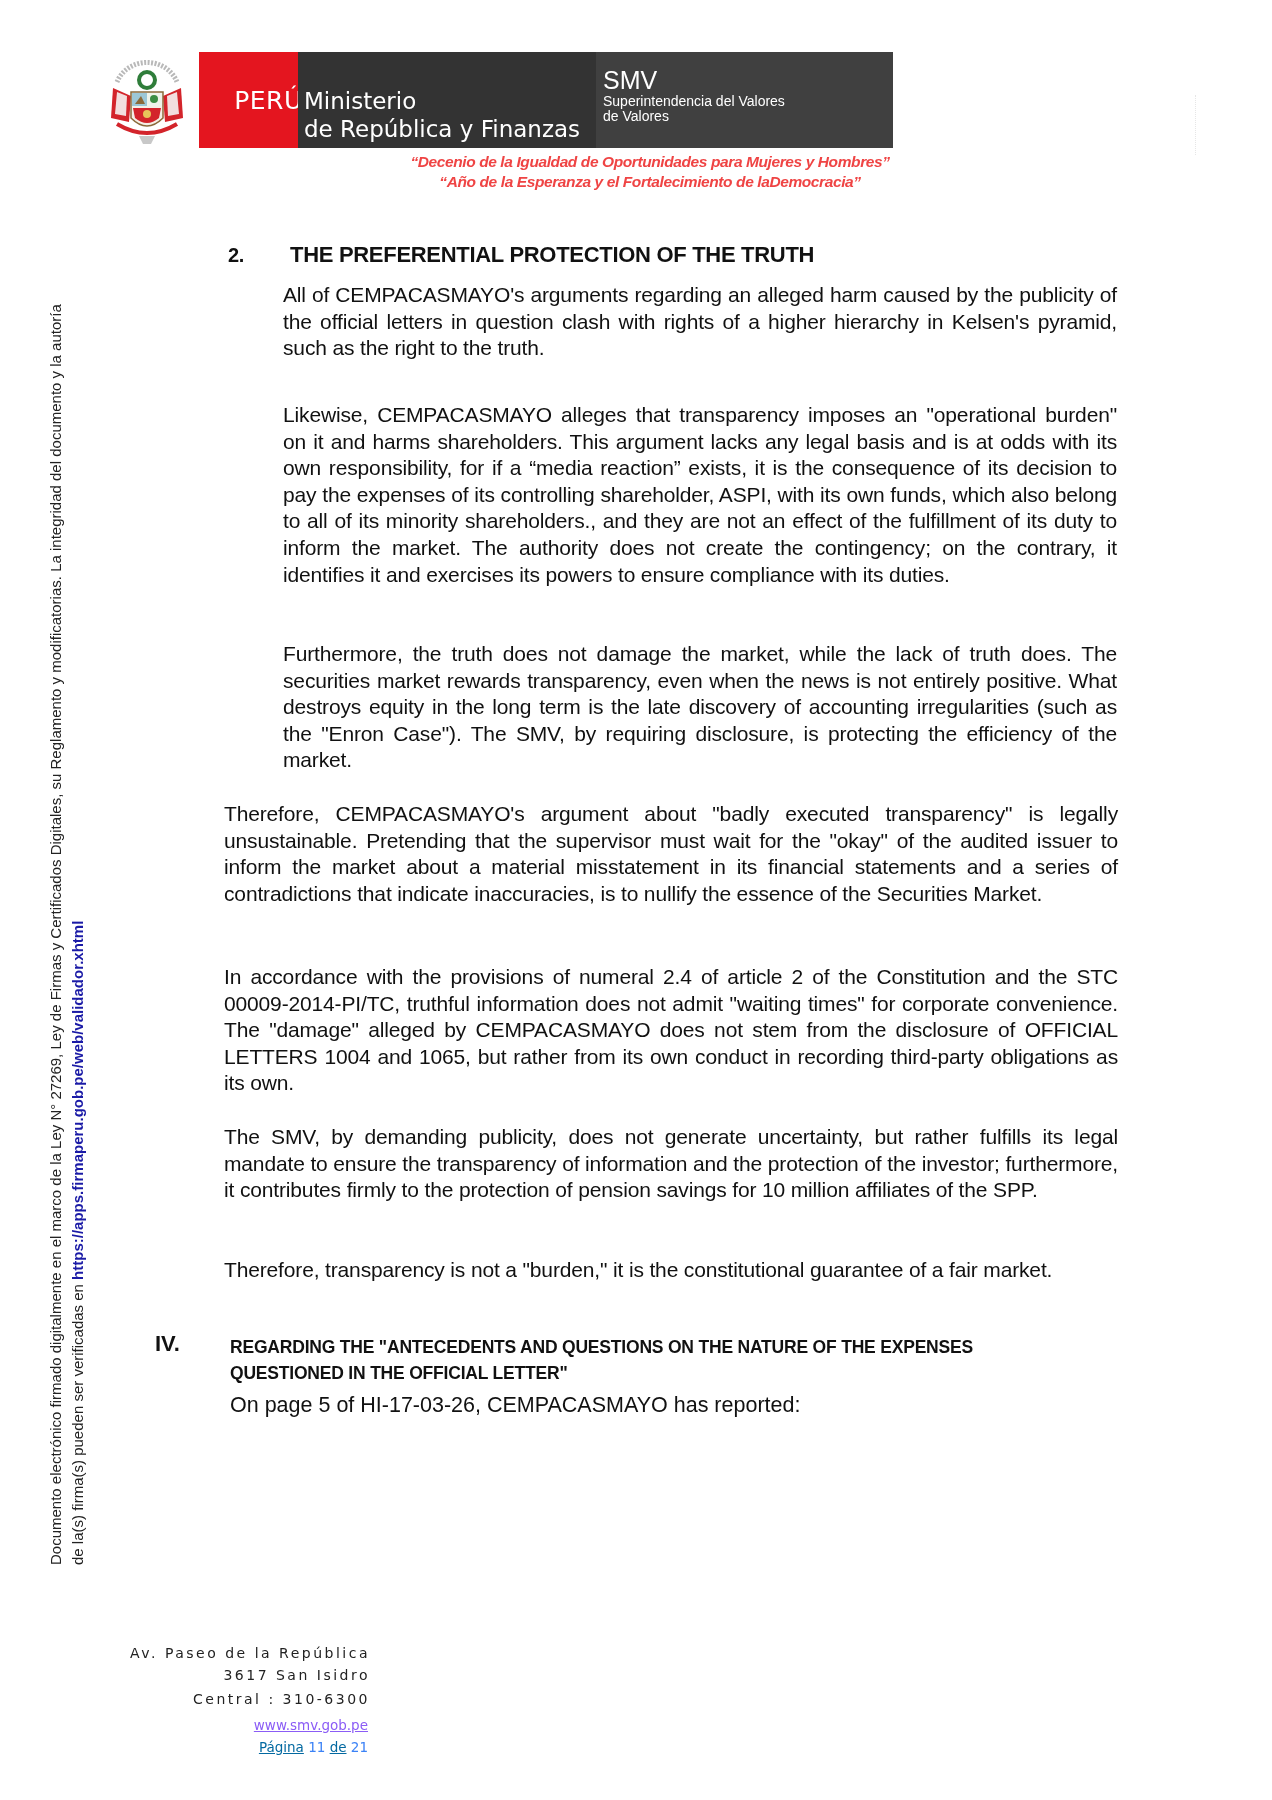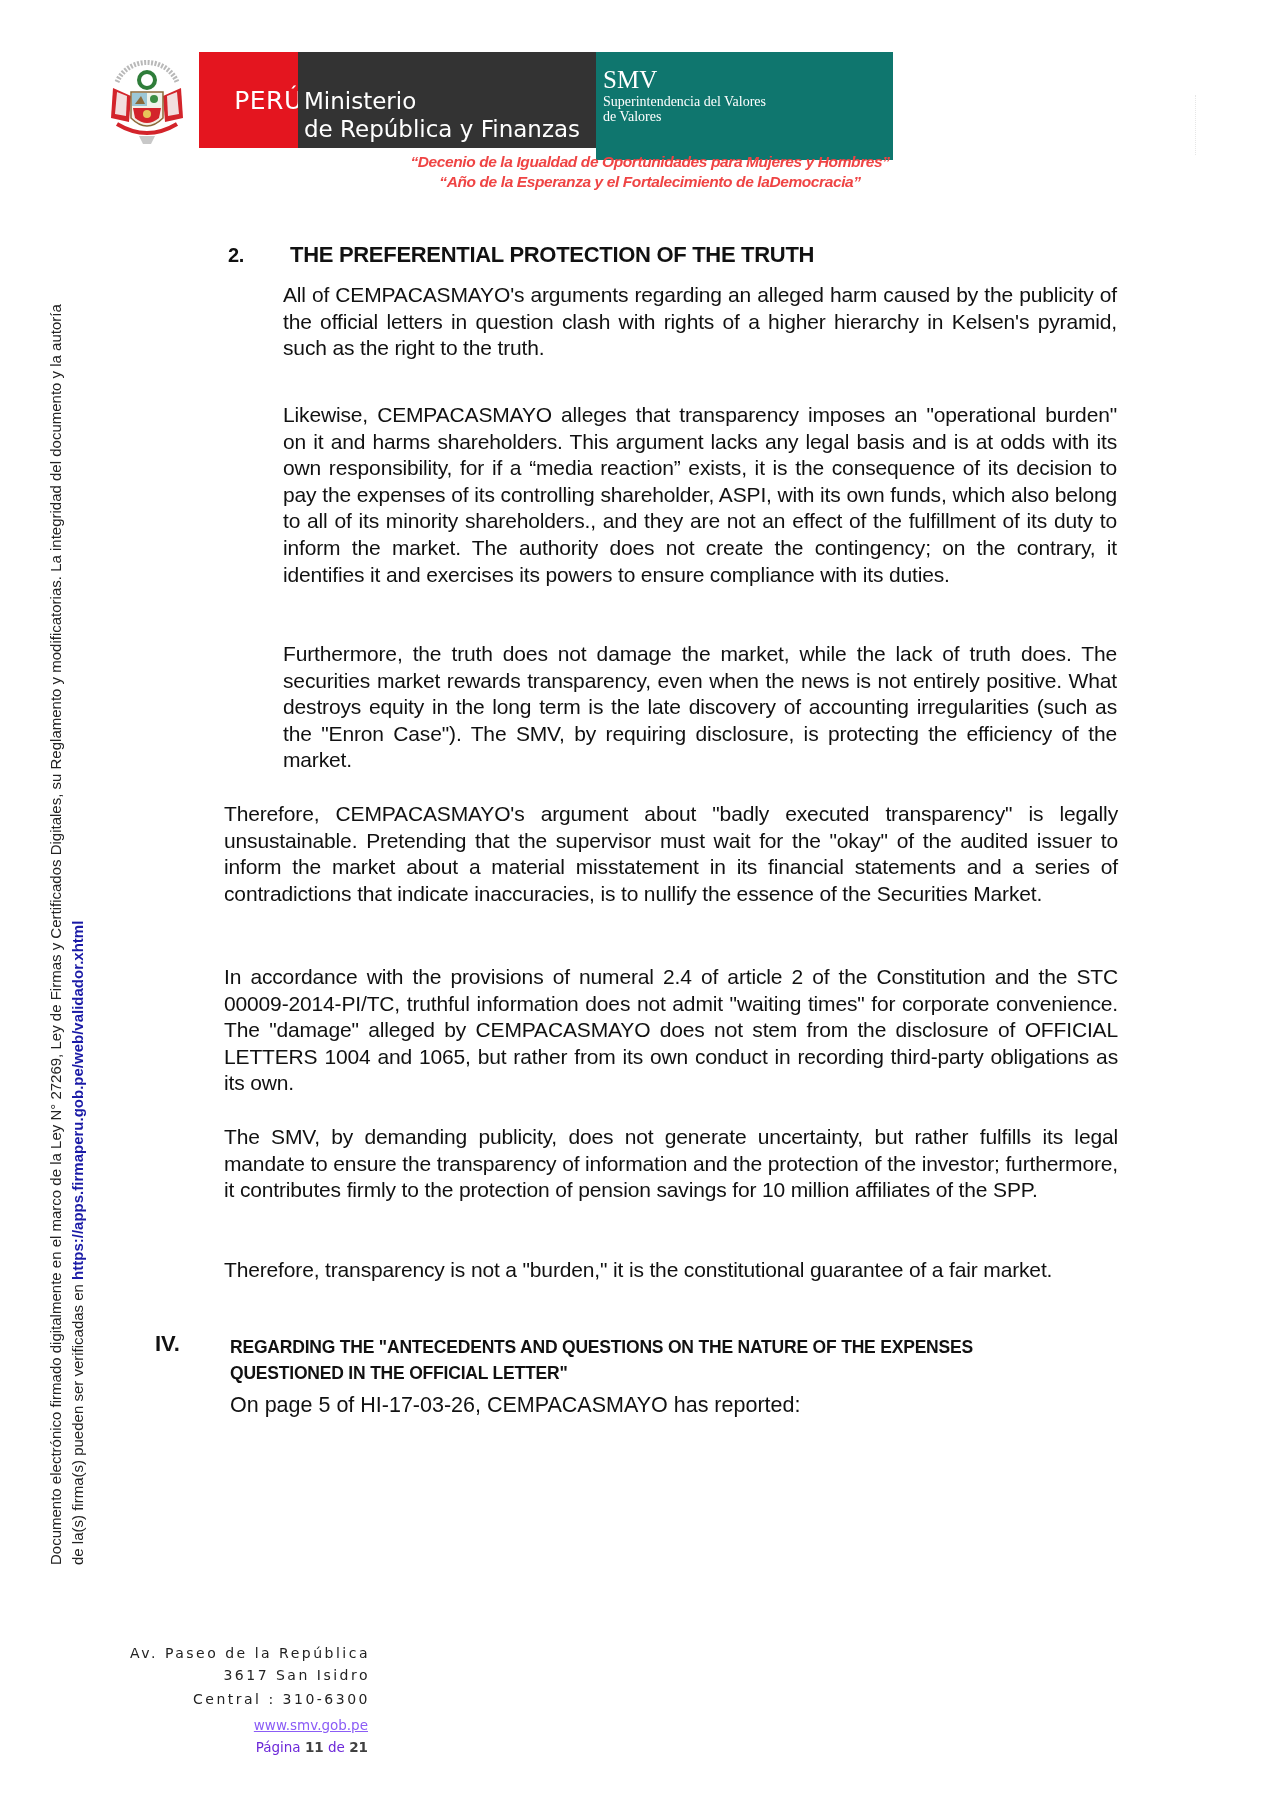--- a/index.html
+++ b/index.html
@@ -59,24 +59,24 @@
       font-size: 23px;
       line-height: 28px;
       box-sizing: border-box;
       padding: 35px 0 0 6px;
     }
     .brand-smv {
       position: absolute;
       left: 496px;
       top: 2px;
       width: 297px;
-      height: 108px;
-      background: #0f766e;
+      height: 96px;
+      background: #404040;
       color: #ffffff;
-      font-family: Liberation Serif, serif;
+      font-family: Liberation Sans, sans-serif;
       box-sizing: border-box;
       padding: 14px 0 0 7px;
     }
     .brand-smv .smv-title {
       font-size: 25px;
       line-height: 28px;
       display: block;
     }
     .brand-smv .smv-sub {
       font-size: 14px;
@@ -210,22 +210,22 @@
       text-align: right;
       font-family: "DejaVu Sans", sans-serif;
       font-size: 14px;
       color: #222;
     }
     .footer .addr1 { position: absolute; right: 0; top: 0; letter-spacing: 2.5px; white-space: nowrap; }
     .footer .addr2 { position: absolute; right: 0; top: 22px; letter-spacing: 2.5px; white-space: nowrap; }
     .footer .phone { position: absolute; right: 0; top: 46px; letter-spacing: 2.5px; white-space: nowrap; }
     .footer .web   { position: absolute; right: 2px; top: 72px; font-size: 13.5px; color: #8b5cf6; text-decoration: underline; white-space: nowrap; }
     .footer .page  { position: absolute; right: 2px; top: 94px; font-size: 13.5px; white-space: nowrap; }
-    .footer .page b { font-weight: bold; color: #404040; text-align: center; }
-    .footer .page span { color: #6d28d9; }
+    .footer .page b { font-weight: normal; color: #3b82f6; text-align: center; }
+    .footer .page span { color: #0369a1; text-decoration: underline; }
   </style>
 </head>
 <body>
 
 <div class="header">
   <div class="coat-of-arms">
     <svg width="84" height="96" viewBox="0 0 84 96">
 
       <path d="M12 30 A32 30 0 0 1 72 30" fill="none" stroke="#b9b9b9" stroke-width="5" stroke-dasharray="2 1.5"></path>
 

